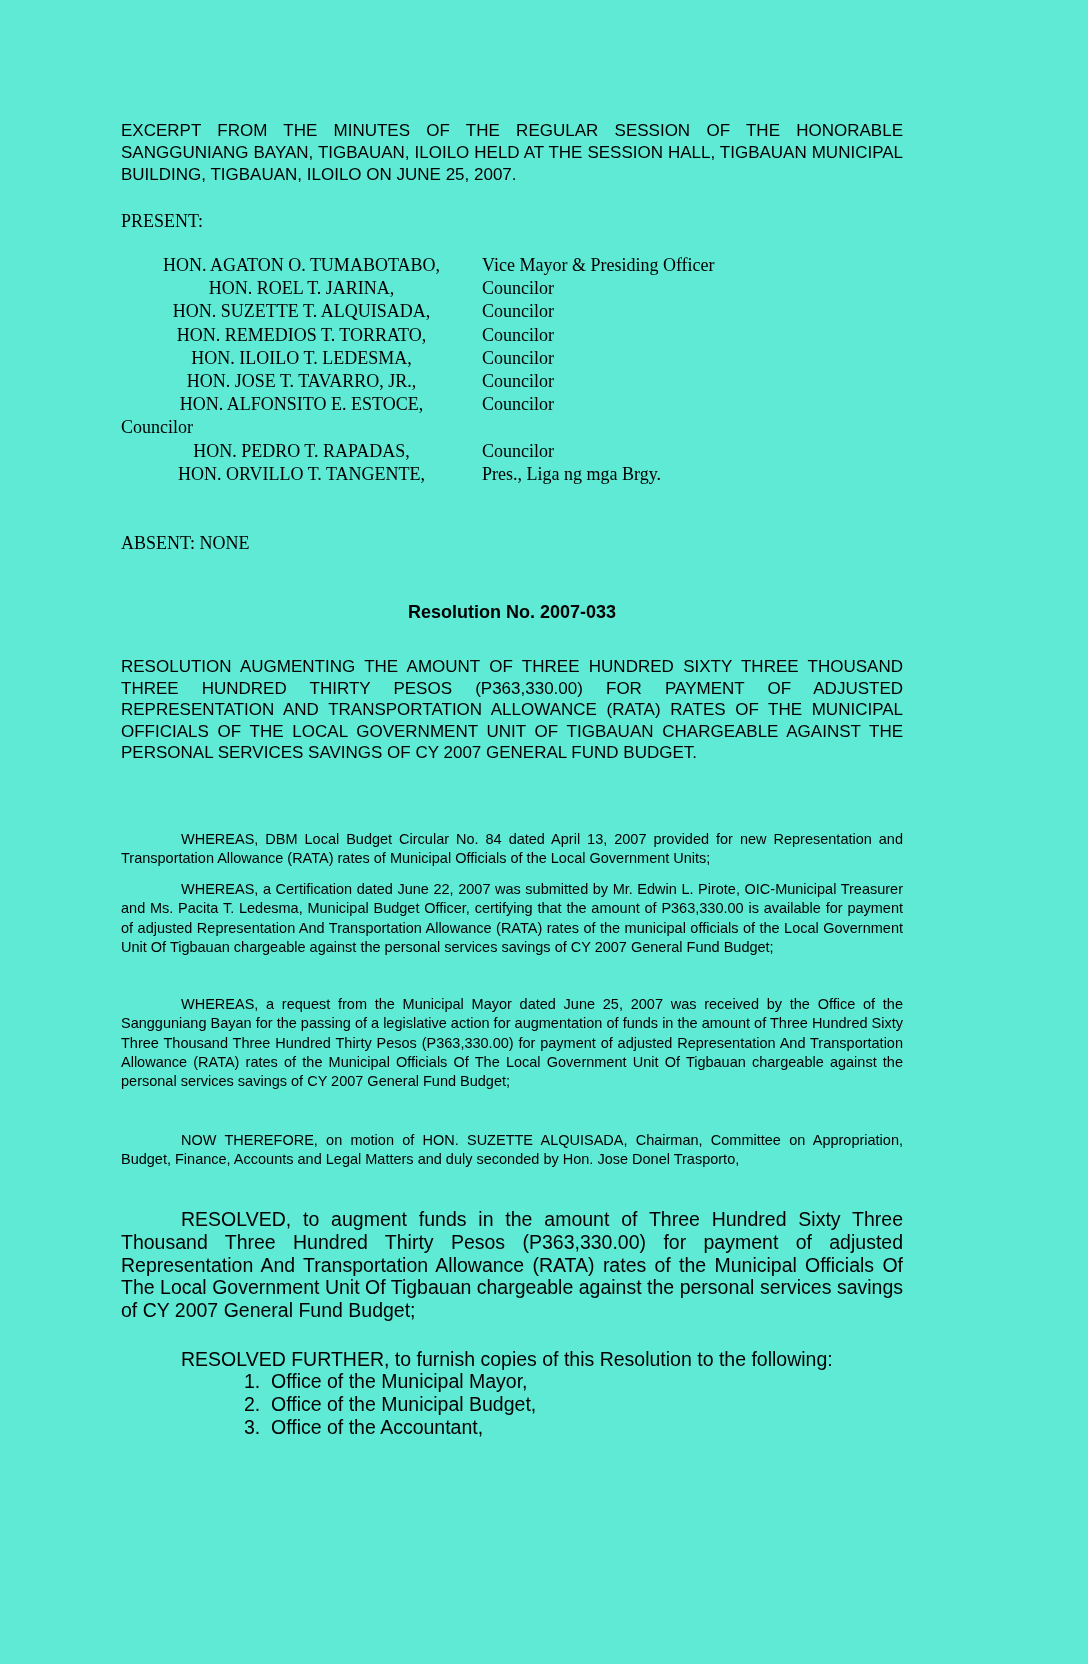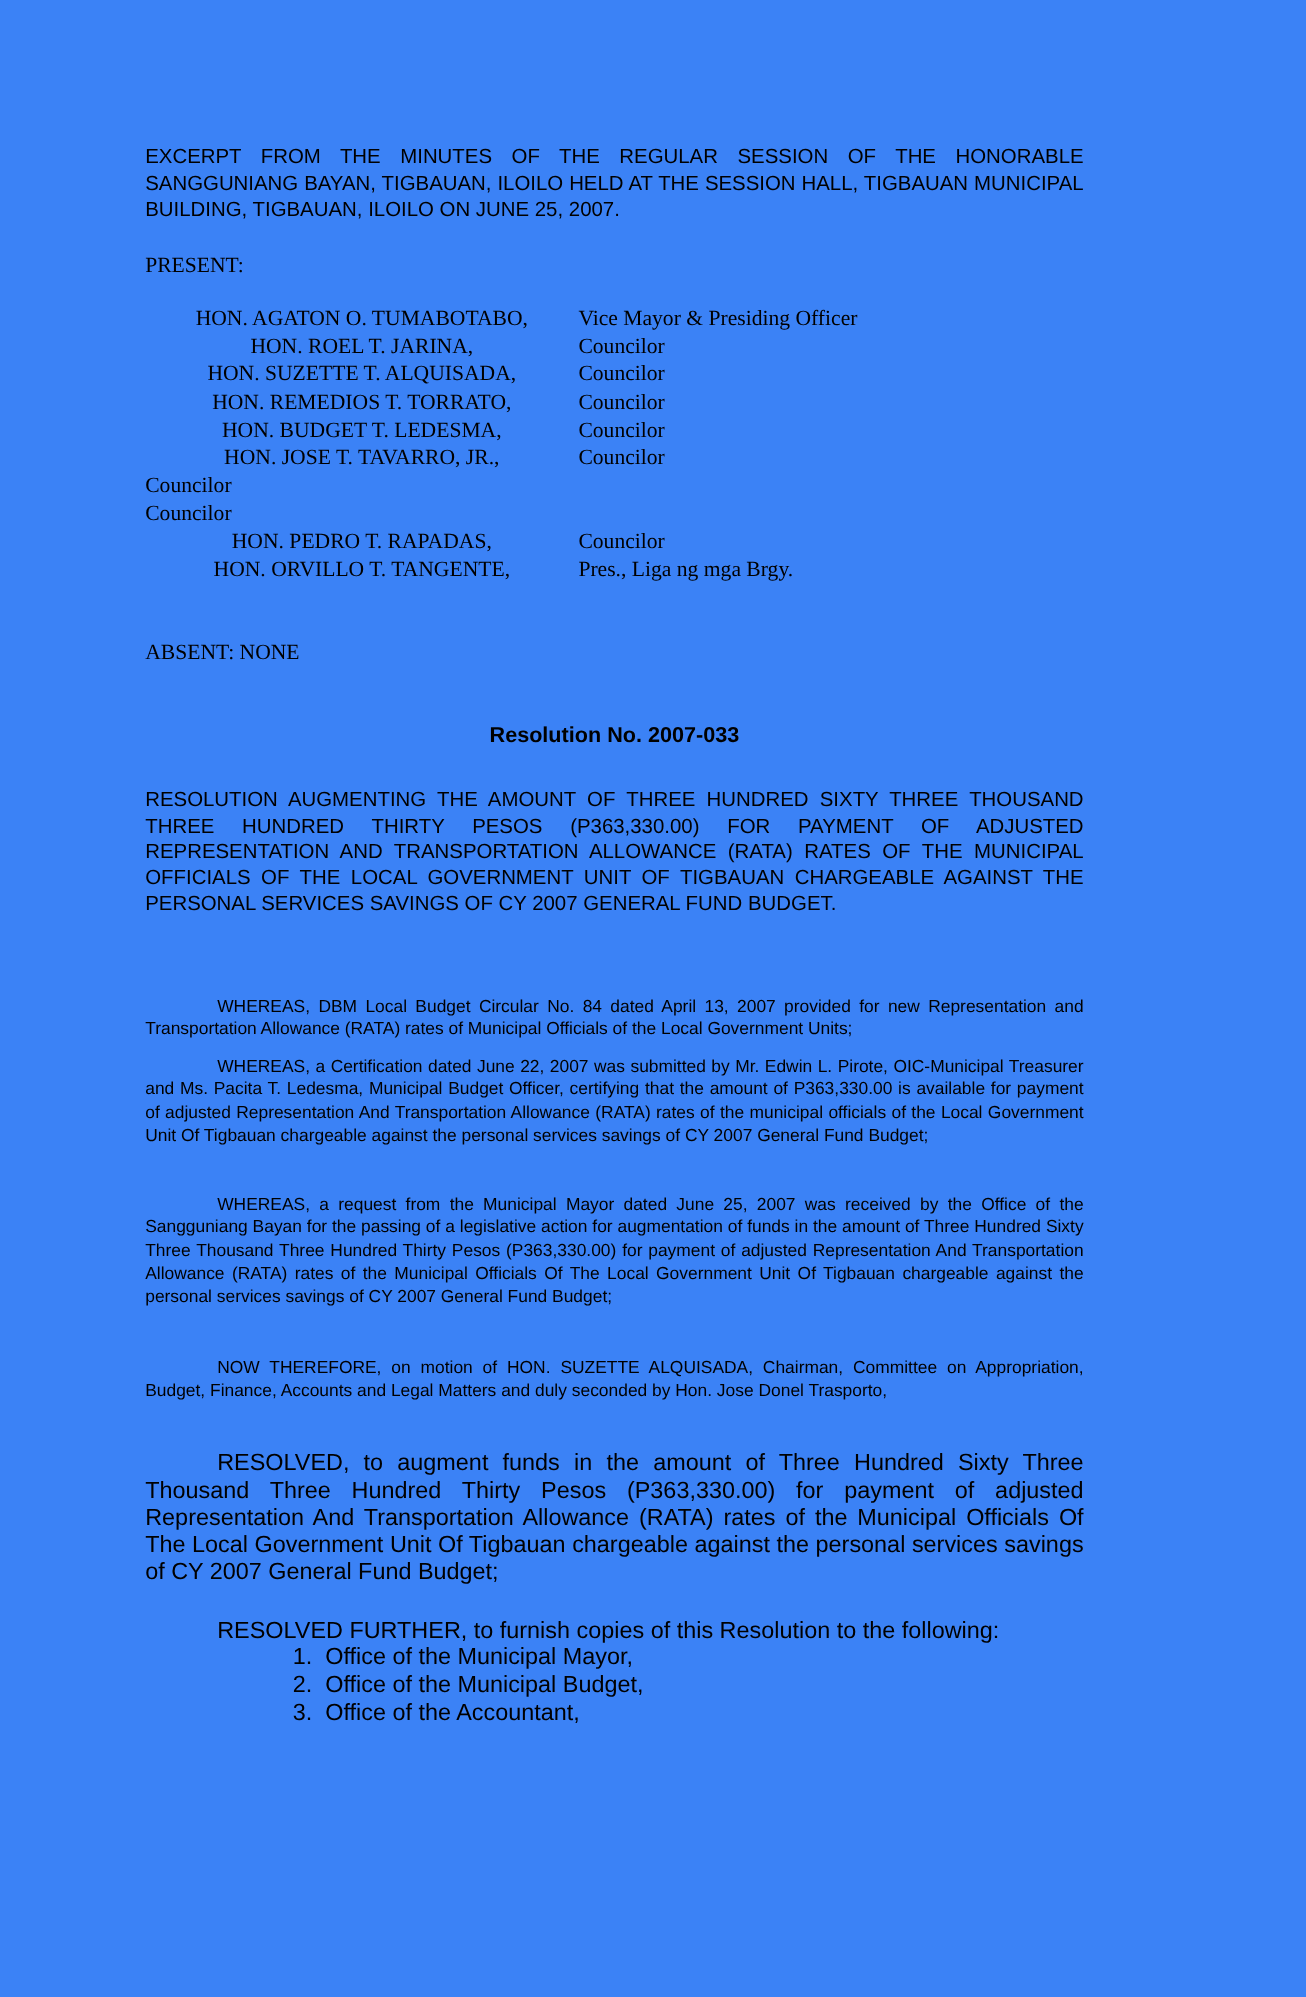--- a/index.html
+++ b/index.html
@@ -1,17 +1,17 @@
 <!DOCTYPE html>
 <html><head>
   <meta charset="utf-8">
   <style>
     html, body { margin: 0; padding: 0; background: #ffffff; }
     body { width: 1088px; height: 1664px; position: relative; overflow: hidden; color: #000; }
-    .page { position: absolute; left: 0; top: 0; width: 1088px; height: 1664px; background: #3b82f6; }
+    .page { position: absolute; left: 0; top: 0; width: 1088px; height: 1664px; background: #5eead4; }
     .sans { font-family: "Liberation Sans", sans-serif; }
     .serif { font-family: "Liberation Serif", serif; }
     .block { position: absolute; left: 121px; width: 782px; }
     .justify { text-align: justify; text-align-last: left; }
 
     #header { top: 120px; font-size: 17px; line-height: 22px; }
     #present-label { top: 210px; font-size: 18px; line-height: 23px; }
     #attendees { top: 254px; font-size: 18px; line-height: 23.2px; text-align: center; }
     .att-row { display: flex; height: 23.2px; }
     .att-name { width: 361px; white-space: nowrap; }
@@ -54,28 +54,29 @@
     </div>
     <div class="att-row">
       <span class="att-name">HON. SUZETTE T. ALQUISADA,</span>
       <span class="att-role">Councilor</span>
     </div>
     <div class="att-row">
       <span class="att-name">HON. REMEDIOS T. TORRATO,</span>
       <span class="att-role">Councilor</span>
     </div>
     <div class="att-row">
-      <span class="att-name">HON. BUDGET T. LEDESMA,</span>
+      <span class="att-name">HON. ILOILO T. LEDESMA,</span>
       <span class="att-role">Councilor</span>
     </div>
     <div class="att-row">
       <span class="att-name">HON. JOSE T. TAVARRO, JR.,</span>
       <span class="att-role">Councilor</span>
     </div>
     <div class="att-row">
+      <span class="att-name">HON. ALFONSITO E. ESTOCE,</span>
       <span class="att-role">Councilor</span>
     </div>
     <div class="att-row">
       <span class="att-role">Councilor</span>
     </div>
     <div class="att-row">
       <span class="att-name">HON. PEDRO T. RAPADAS,</span>
       <span class="att-role">Councilor</span>
     </div>
     <div class="att-row">

